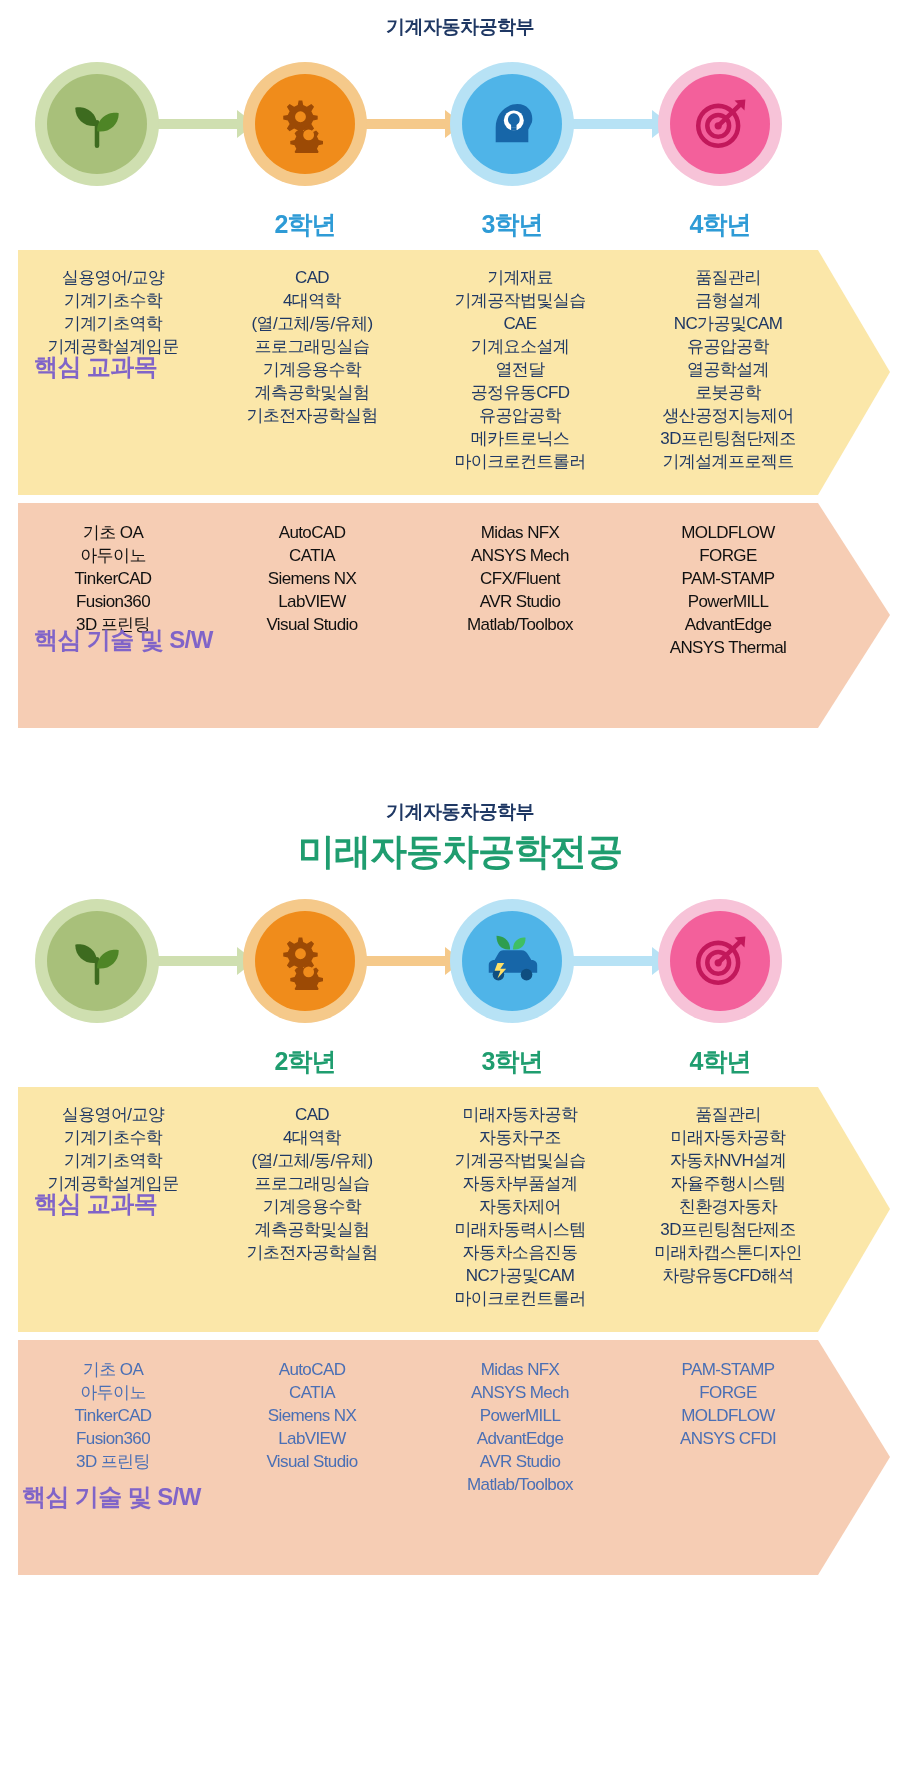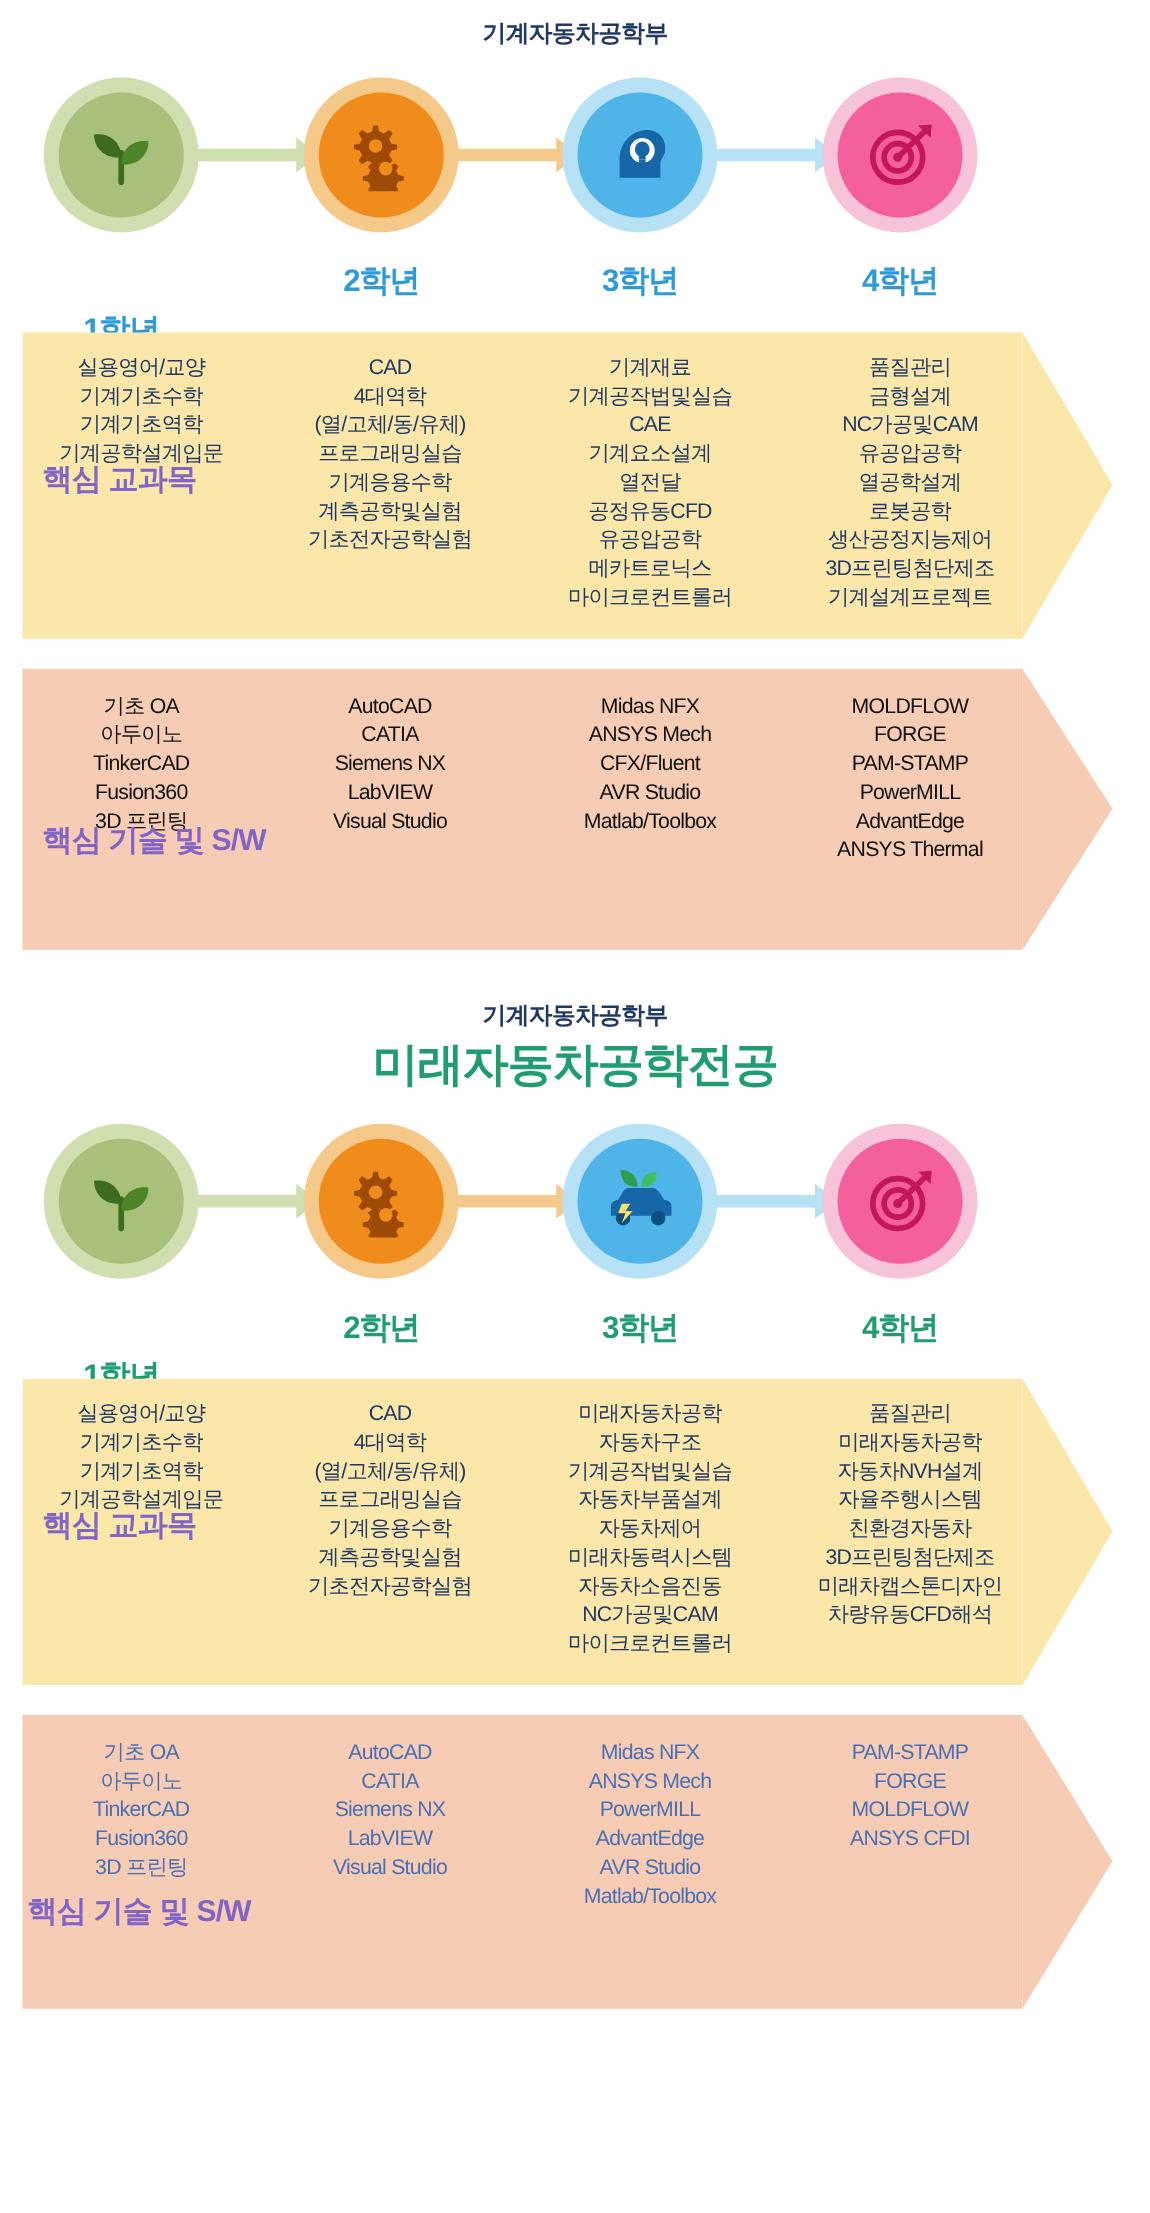--- a/index.html
+++ b/index.html
@@ -135,21 +135,21 @@
   .y1 { left: 35px; margin-top: 39px; }
   .y2 { left: 243px; text-align: center; }
   .y3 { left: 450px; }
   .y4 { left: 658px; }
   .year.blue { color: #2e9bd6; }
   .year.green { color: #1f9d6f; }
 
   
   .band {
     position: relative;
-    margin-top: 24px;
+    margin-top: 8px;
   }
   .band-body {
     position: absolute;
     left: 18px;
     top: 0;
     width: 800px;
     height: 100%;
   }
   .band.courses .band-body { background: #fbe7a9; }
   .band.tools .band-body  { background: #f6cdb4; }

